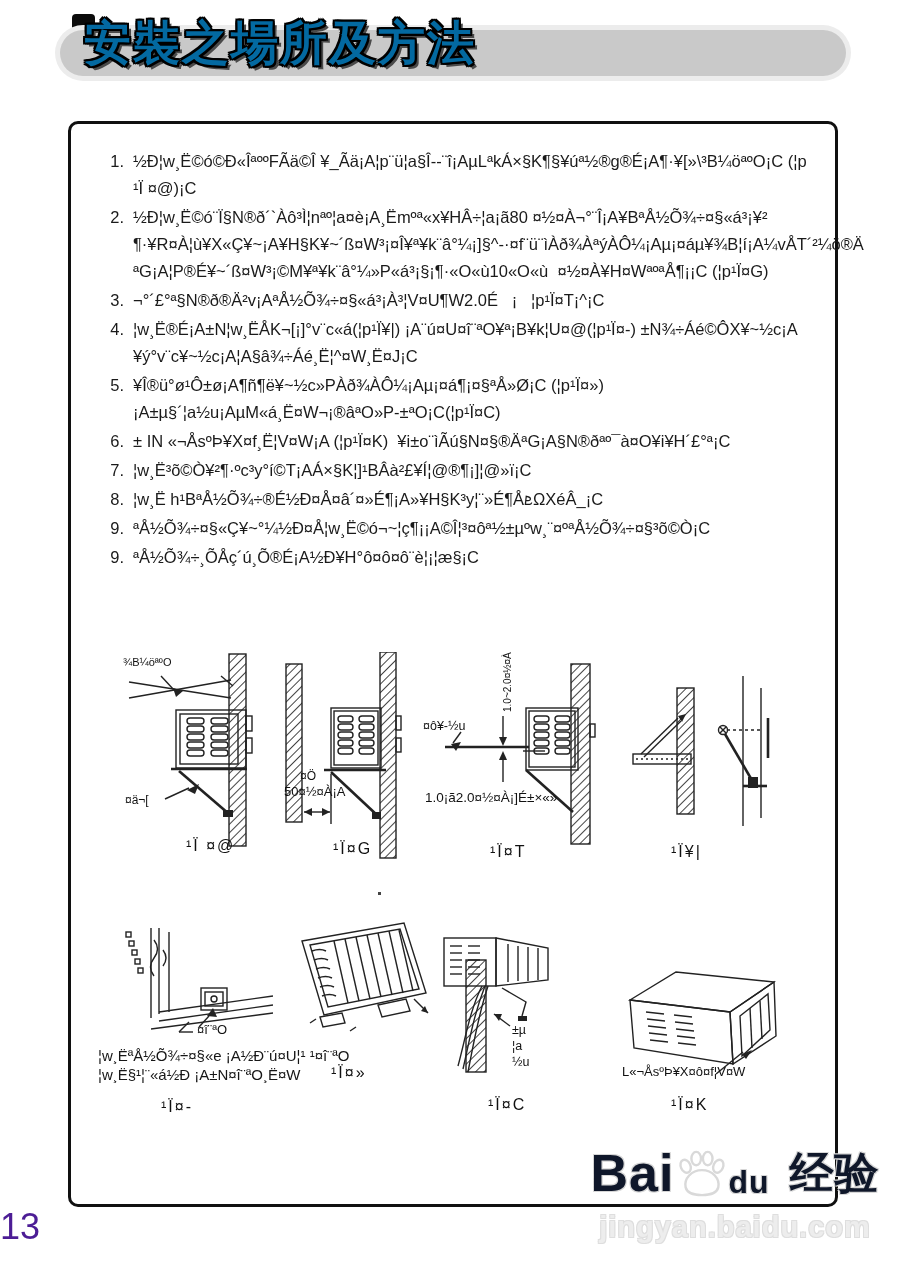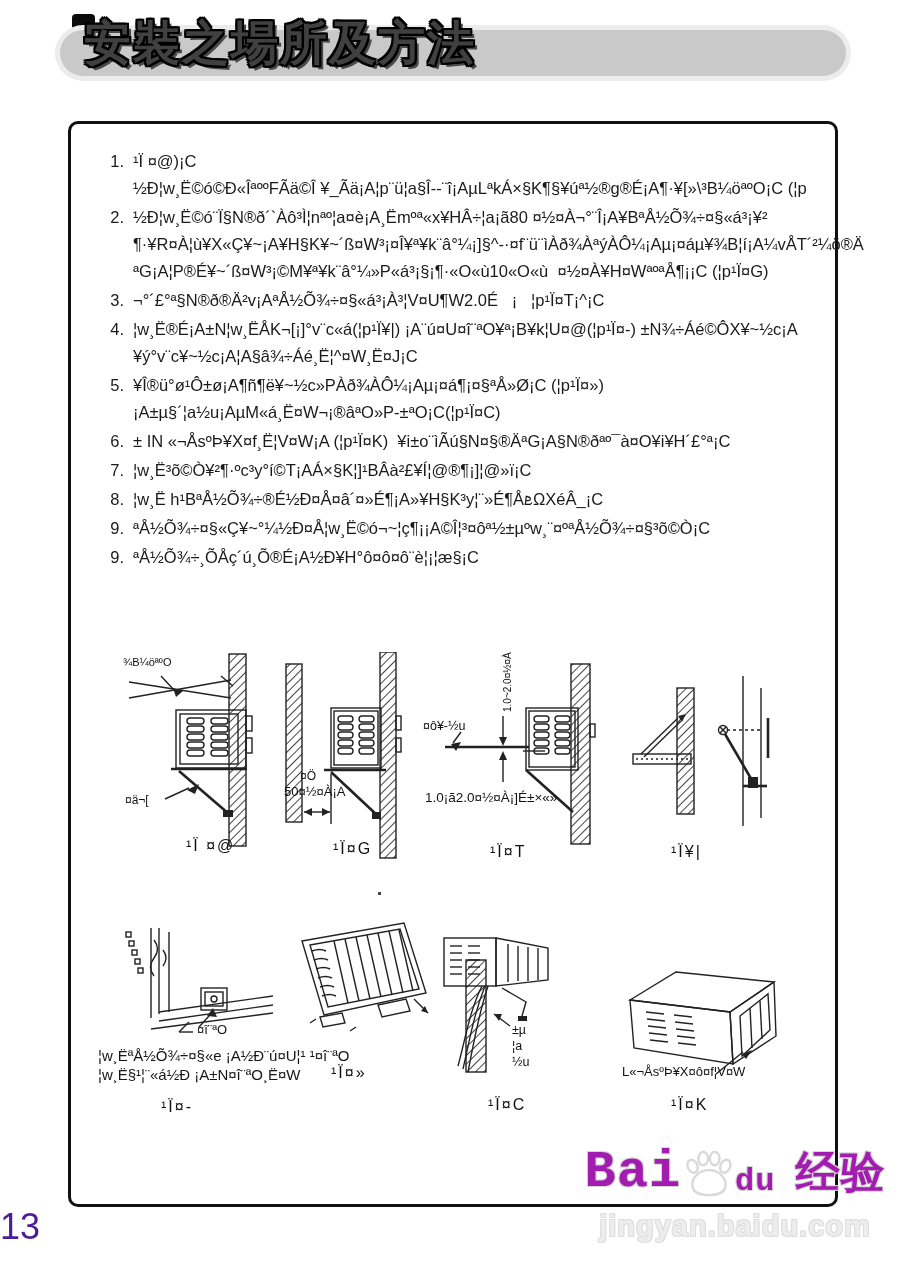--- a/index.html
+++ b/index.html
@@ -6,21 +6,21 @@
   html,body { width:906px; height:1280px; background:#ffffff; overflow:hidden;
               font-family:"Liberation Sans", sans-serif; color:#1b1b1b; }
   #page { position:relative; width:906px; height:1280px; background:#fff; }
 
   
   .banner-square { position:absolute; left:72px; top:14px; width:23px; height:26px;
                    background:#0b0b0b; border-radius:4px; }
   .banner-pill { position:absolute; left:60px; top:30px; width:786px; height:46px;
                  background:#c9c9c9; border-radius:23px; box-shadow:0 0 0 5px #ececec; }
   .page-title { position:absolute; left:84px; top:12px; font-size:47px; font-weight:bold;
-                letter-spacing:2px; color:#404040; white-space:nowrap;
+                letter-spacing:2px; color:#0369a1; white-space:nowrap;
                 text-shadow:-2px -2px 0 #000, 2px -2px 0 #000, -2px 2px 0 #000,
                              2px 2px 0 #000, 0 -2px 0 #000, 0 2px 0 #000,
                              -2px 0 0 #000, 2px 0 0 #000, 4px 4px 0 #4a4a4a; }
 
   
   .content-box { position:absolute; left:68px; top:121px; width:770px; height:1086px;
                  border:3px solid #101010; border-radius:10px; }
 
   .list { position:absolute; left:30px; top:24px; width:724px; font-size:16.5px;
           line-height:27px; color:#1a1a1a; }
@@ -38,22 +38,22 @@
   .fig text { fill:#111; stroke:none; font-family:"Liberation Sans",sans-serif; }
   .cap { position:absolute; font-size:16px; letter-spacing:2px; color:#111; white-space:nowrap; }
   .fig-note { position:absolute; left:27px; top:922px; font-size:15px; line-height:19px;
               white-space:pre; color:#161616; }
   .mid-dot { position:absolute; left:307px; top:768px; width:3px; height:3px; background:#444; }
 
   
   .page-number { position:absolute; left:0; top:1206px; font-size:36px; color:#4c1d95; }
   .watermark { position:absolute; left:575px; top:1143px; width:320px; text-align:center; z-index:5; }
   .wm-row { display:flex; align-items:center; justify-content:center; gap:2px; }
-  .wm-text { font-size:52px; font-weight:bold; color:#a21caf; letter-spacing:1px;
-             text-shadow:1px 1px 0 #d6d6d6, -1px -1px 0 #d6d6d6, 1px -1px 0 #d6d6d6, -1px 1px 0 #d6d6d6;font-family:Liberation Mono, monospace; }
+  .wm-text { font-size:52px; font-weight:bold; color:#0f172a; letter-spacing:1px;
+             text-shadow:1px 1px 0 #d6d6d6, -1px -1px 0 #d6d6d6, 1px -1px 0 #d6d6d6, -1px 1px 0 #d6d6d6; }
   .wm-suffix { font-size:44px;margin-left:18px; }
   .wm-url { margin-top:8px; font-size:29px; font-weight:bold; color:#ededed; letter-spacing:1px;
             text-shadow:1px 1px 0 #dedede, -1px -1px 0 #dedede, 1px -1px 0 #dedede, -1px 1px 0 #dedede; }
 </style>
 </head>
 <body>
 
 <div id="page">
 
   <svg width="0" height="0" style="position:absolute">
@@ -67,22 +67,22 @@
   <div class="banner-square"></div>
   <div class="banner-pill"></div>
   <div class="page-title">安裝之場所及方法</div>
 
   <div class="content-box">
 
     <div class="list">
       <div class="item">
         <span class="num">1.</span>
         <div>
+          <div class="ln">½Ð¦w¸Ë©ó©Ð«ÎªººFÃä©Î ¥_Ãä¡A¦p¨ü¦a§Î--¨î¡AµLªkÁ×§K¶§¥úª½®g®É¡A¶·¥[»\³B¼öªºO¡C (¦p</div>
           <div class="ln">¹Ï ¤@)¡C</div>
-          <div class="ln">½Ð¦w¸Ë©ó©Ð«ÎªººFÃä©Î ¥_Ãä¡A¦p¨ü¦a§Î--¨î¡AµLªkÁ×§K¶§¥úª½®g®É¡A¶·¥[»\³B¼öªºO¡C (¦p</div>
         </div>
       </div>
       <div class="item">
         <span class="num">2.</span>
         <div>
           <div class="ln">½Ð¦w¸Ë©ó¨Ï§N®ð´`Àô³Ì¦nªº¦a¤è¡A¸Ëmºª«x¥HÂ÷¦a¡ã80 ¤½¤À¬°¨Î¡A¥BªÅ½Õ¾÷¤§«á³¡¥²</div>
           <div class="ln">¶·¥R¤À¦ù¥X«Ç¥~¡A¥H§K¥~´ß¤W³¡¤Î¥ª¥k¨â°¼¡]§^-·¤f¨ü¨ìÀð¾ÀªýÀÔ¼¡Aµ¡¤áµ¥¾B¦í¡A¼vÅT´²¼ö®Ä</div>
           <div class="ln">ªG¡A¦P®É¥~´ß¤W³¡©M¥ª¥k¨â°¼»P«á³¡§¡¶·«O«ù10«O«ù  ¤½¤À¥H¤WªºªÅ¶¡¡C (¦p¹Ï¤G)</div>
         </div>
       </div>

